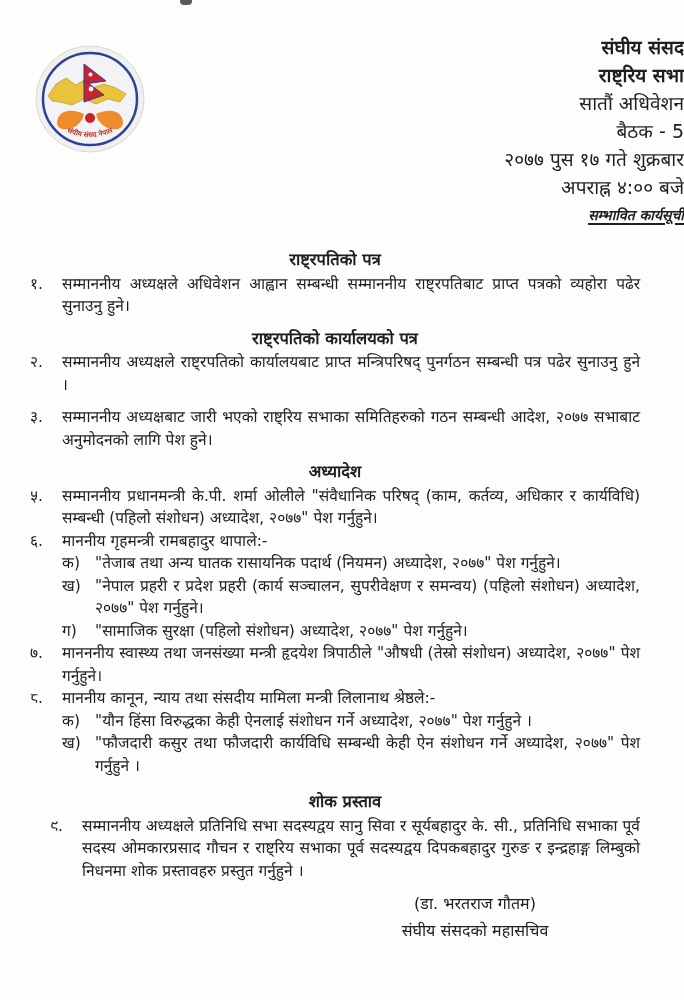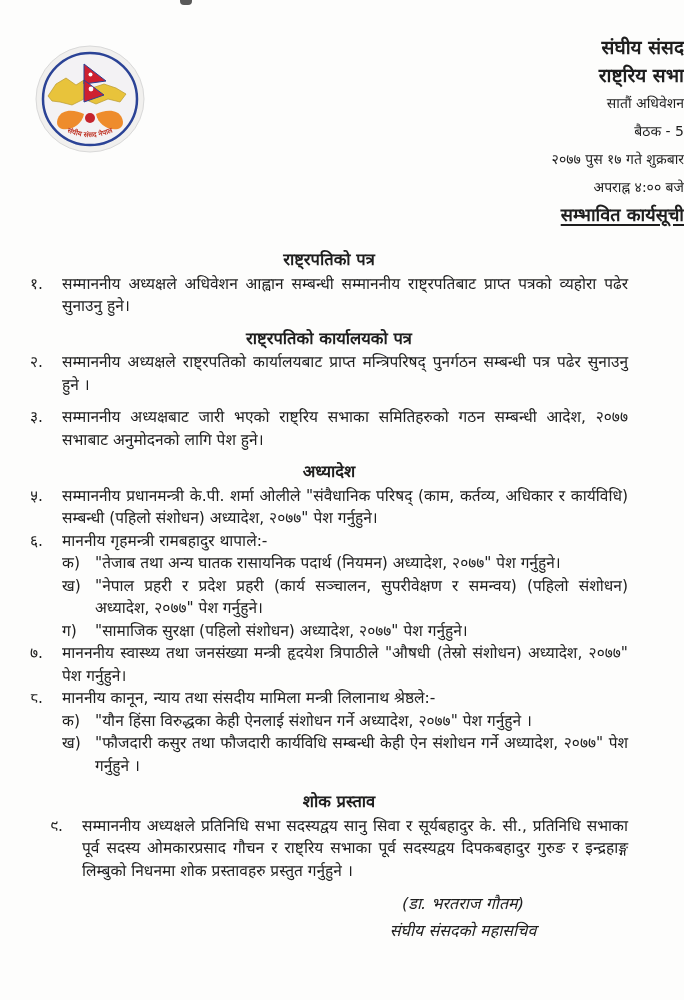--- a/index.html
+++ b/index.html
@@ -11,36 +11,36 @@
     color:#1e1e1e;
     font-family:"DejaVu Sans","Liberation Sans",sans-serif;
     overflow:hidden;
     box-sizing:border-box;
   }
   .speck{position:absolute;left:180px;top:0;width:12px;height:5px;background:#3c3c3c;border-radius:0 0 4px 4px;opacity:.85;}
   .logo{position:absolute;left:34px;top:44px;width:112px;height:110px;}
   .header{padding-top:33px;text-align:right;}
   .hline{line-height:28px;}
   .h-bold{font-weight:bold;font-size:19px;}
-  .h-reg{font-size:14px;}
+  .h-reg{font-size:19px;}
   .agenda-title{
-    font-weight:bold;font-size:18px;line-height:28px;
-    text-decoration:underline;text-decoration-thickness:2px;text-underline-offset:3px;
+    font-weight:bold;font-size:14px;line-height:28px;
+    text-decoration:underline;text-decoration-thickness:2px;text-underline-offset:3px;font-style:italic;
   }
-  .docbody{padding:0 56px 0 30px;font-size:15.5px;line-height:22.5px;}
+  .docbody{padding:0 44px 0 30px;font-size:15.5px;line-height:22.5px;}
   .section{margin-top:10px;}
   .section.first{margin-top:20px;}
   .section.mourn{margin-top:14px;margin-left:20px;}
   .section-heading{text-align:center;font-weight:bold;font-size:16.5px;line-height:22.5px;margin-bottom:1px;}
   .item{display:flex;align-items:flex-start;}
   .item .num{flex:0 0 32px;}
   .itext{flex:1;text-align:justify;}
   .sub{display:flex;align-items:flex-start;margin-left:32px;}
   .sub .label{flex:0 0 33px;}
-  .signature{margin:8px 40px 0 auto;width:250px;text-align:center;font-size:16px;line-height:27px;font-style:italic;}
+  .signature{margin:8px 40px 0 auto;width:250px;text-align:center;font-size:16px;line-height:27px;}
 </style>
 </head>
 <body>
 
 <div class="page">
 
   <div class="speck"></div>
 
   <svg class="logo" viewBox="0 0 112 110" aria-hidden="true">
     <ellipse cx="56" cy="55" rx="54" ry="53" fill="#f1f0ee" stroke="#d9d9d9" stroke-width="1"></ellipse>

